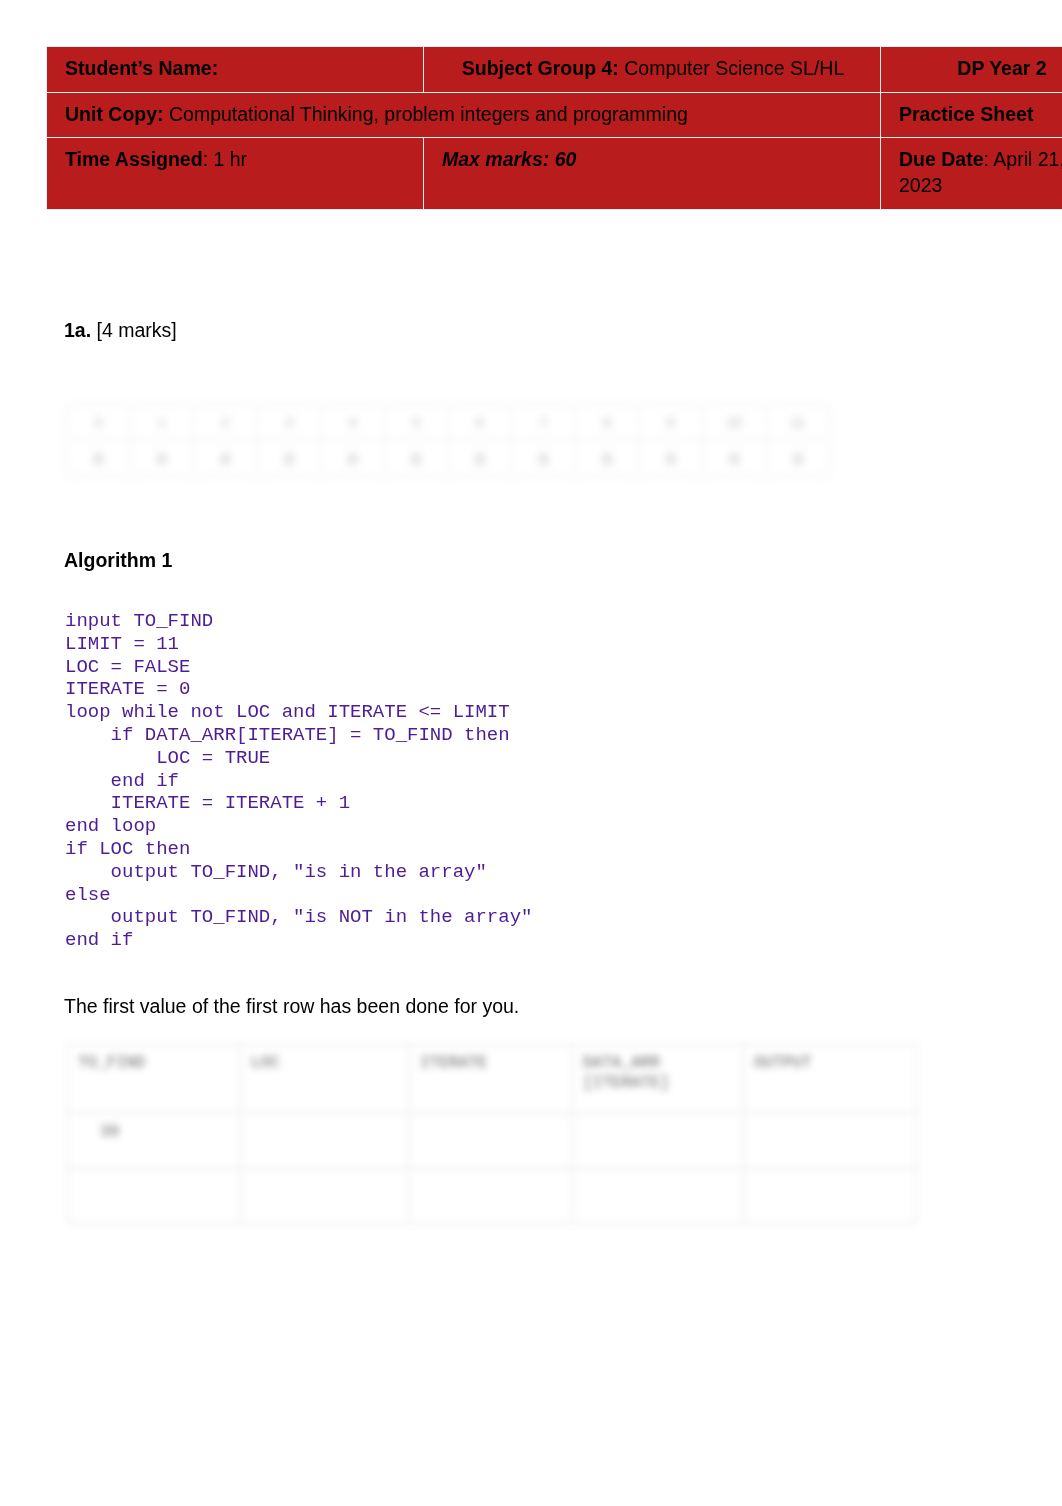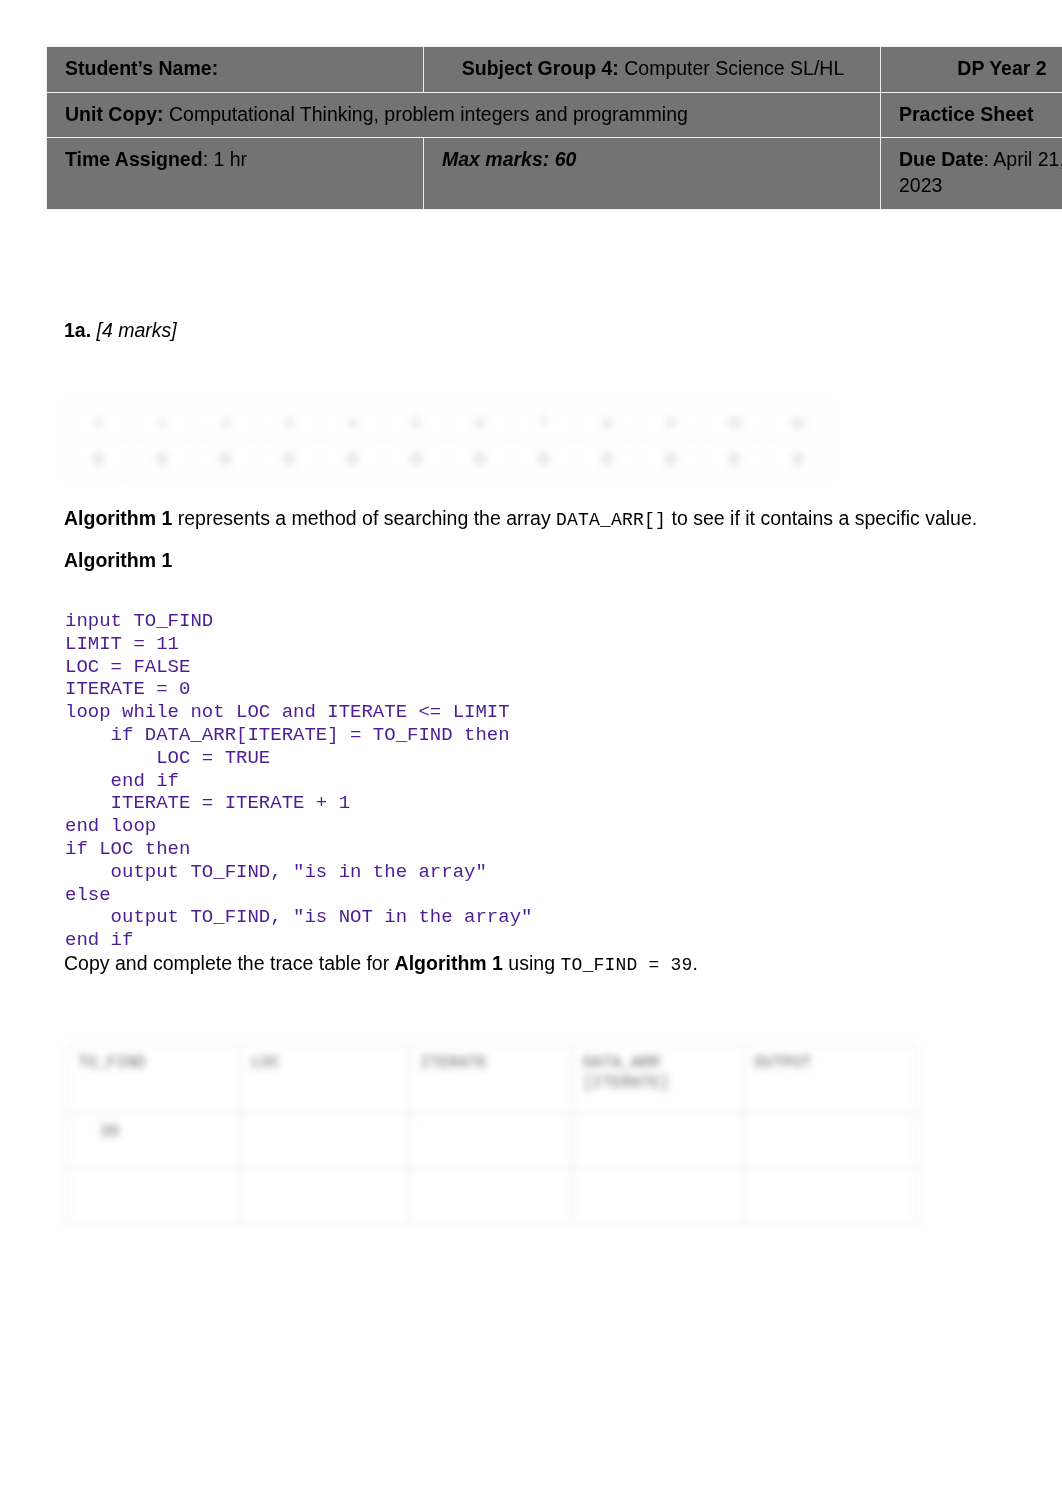--- a/index.html
+++ b/index.html
@@ -32,21 +32,21 @@
     border-collapse: collapse;
     table-layout: fixed;
   }
   .header-table td {
     border: 1px solid #f0f0f0;
     box-shadow: 0 0 2px rgba(0,0,0,0.05);
     vertical-align: top;
     padding: 9px 16px 10px 18px;
     font-size: 19.5px;
     line-height: 1.32;
-    background: #737373;
+    background: #b91c1c;
   }
   .hdr-b { font-weight: bold; }
   .hdr-n { font-weight: normal; }
 
   .row1-c1 { width: 342px; }
   .row1-c2 { width: 422px; text-align: center; }
   .row1-c3 { width: 206px; text-align: center; }
 
   .row2-c1 { width: 648px; }
   .row2-c2 { width: 322px; }
@@ -56,21 +56,21 @@
   .row3-c3 { width: 322px; }
 
   
   .para {
     position: absolute;
     font-size: 19.5px;
     line-height: 1.3;
     white-space: nowrap;
   }
   .q-num { font-weight: bold; }
-  .q-marks { font-style: italic; font-weight: normal; }
+  .q-marks { font-weight: normal; }
   .mono-inline {
     font-family: "Liberation Mono", "DejaVu Sans Mono", monospace;
     font-size: 18px;
     letter-spacing: 0.2px;
   }
   .bold { font-weight: bold; }
 
   
   .array-wrap {
     position: absolute;
@@ -218,46 +218,41 @@
         <td>0</td>
         <td>0</td>
         <td>0</td>
         <td>0</td>
         <td>0</td>
       </tr>
     </tbody>
       </table>
   </div>
 
-  <div class="para" style="left:64px; top:506px;">
-    <span class="bold">Algorithm 1</span><span> represents a method of searching the array </span><span class="mono-inline">DATA_ARR[]</span><span> to see if it contains a specific value.</span>
-  </div>
 
   <div class="para bold" style="left:64px; top:548px;">Algorithm 1</div>
 
   <pre class="code-block">input TO_FIND
 LIMIT = 11
 LOC = FALSE
 ITERATE = 0
 loop while not LOC and ITERATE &lt;= LIMIT
     if DATA_ARR[ITERATE] = TO_FIND then
         LOC = TRUE
     end if
     ITERATE = ITERATE + 1
 end loop
 if LOC then
     output TO_FIND, "is in the array"
 else
     output TO_FIND, "is NOT in the array"
 end if</pre>
 
-  <div class="para" style="left:64px; top:951px;">
-    <span>Copy and complete the trace table for </span><span class="bold">Algorithm 1</span><span> using </span><span class="mono-inline">TO_FIND = 39</span><span>.</span>
-  </div>
-
+
+  <div class="para" style="left:64px; top:994px;">The first value of the first row has been done for you.</div>
 
   <div class="trace-wrap">
     <table class="trace-table">
       <tbody>
           <tr class="hrow">
         <td class="tc1">TO_FIND</td>
         <td class="tc2">LOC</td>
         <td class="tc3">ITERATE</td>
         <td class="tc4">DATA_ARR [ITERATE]</td>
         <td class="tc5">OUTPUT</td>

